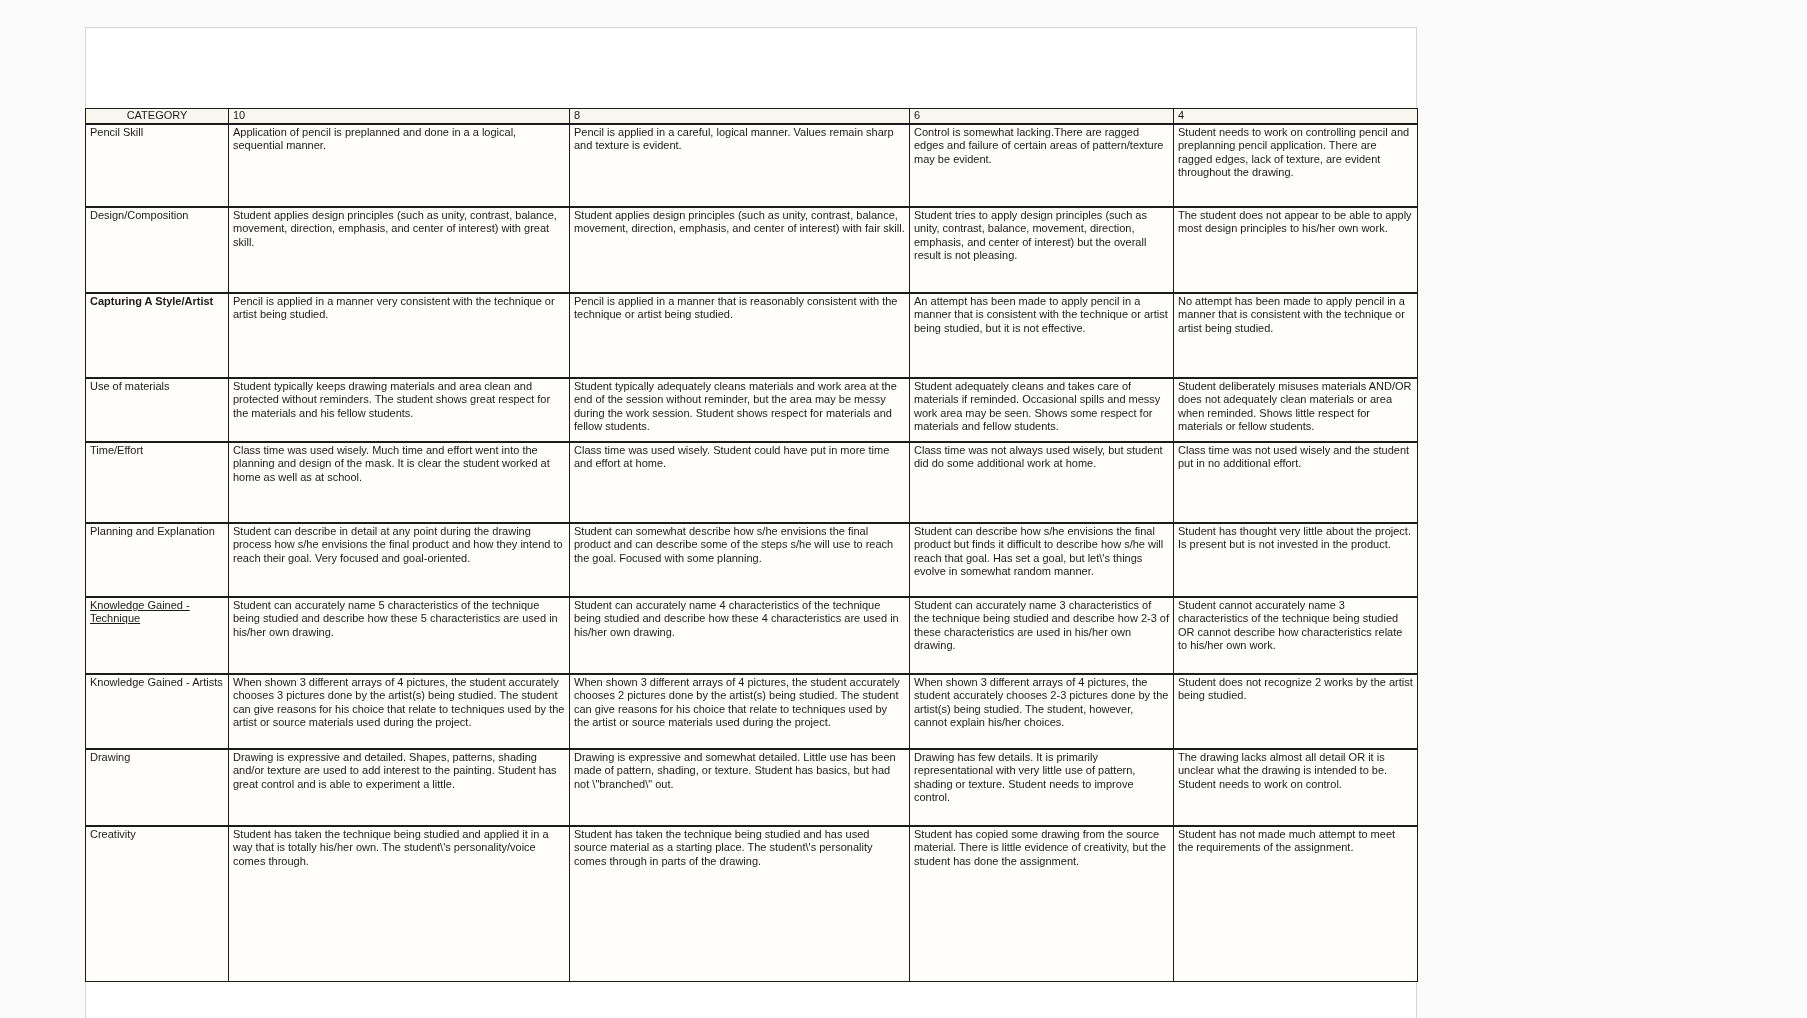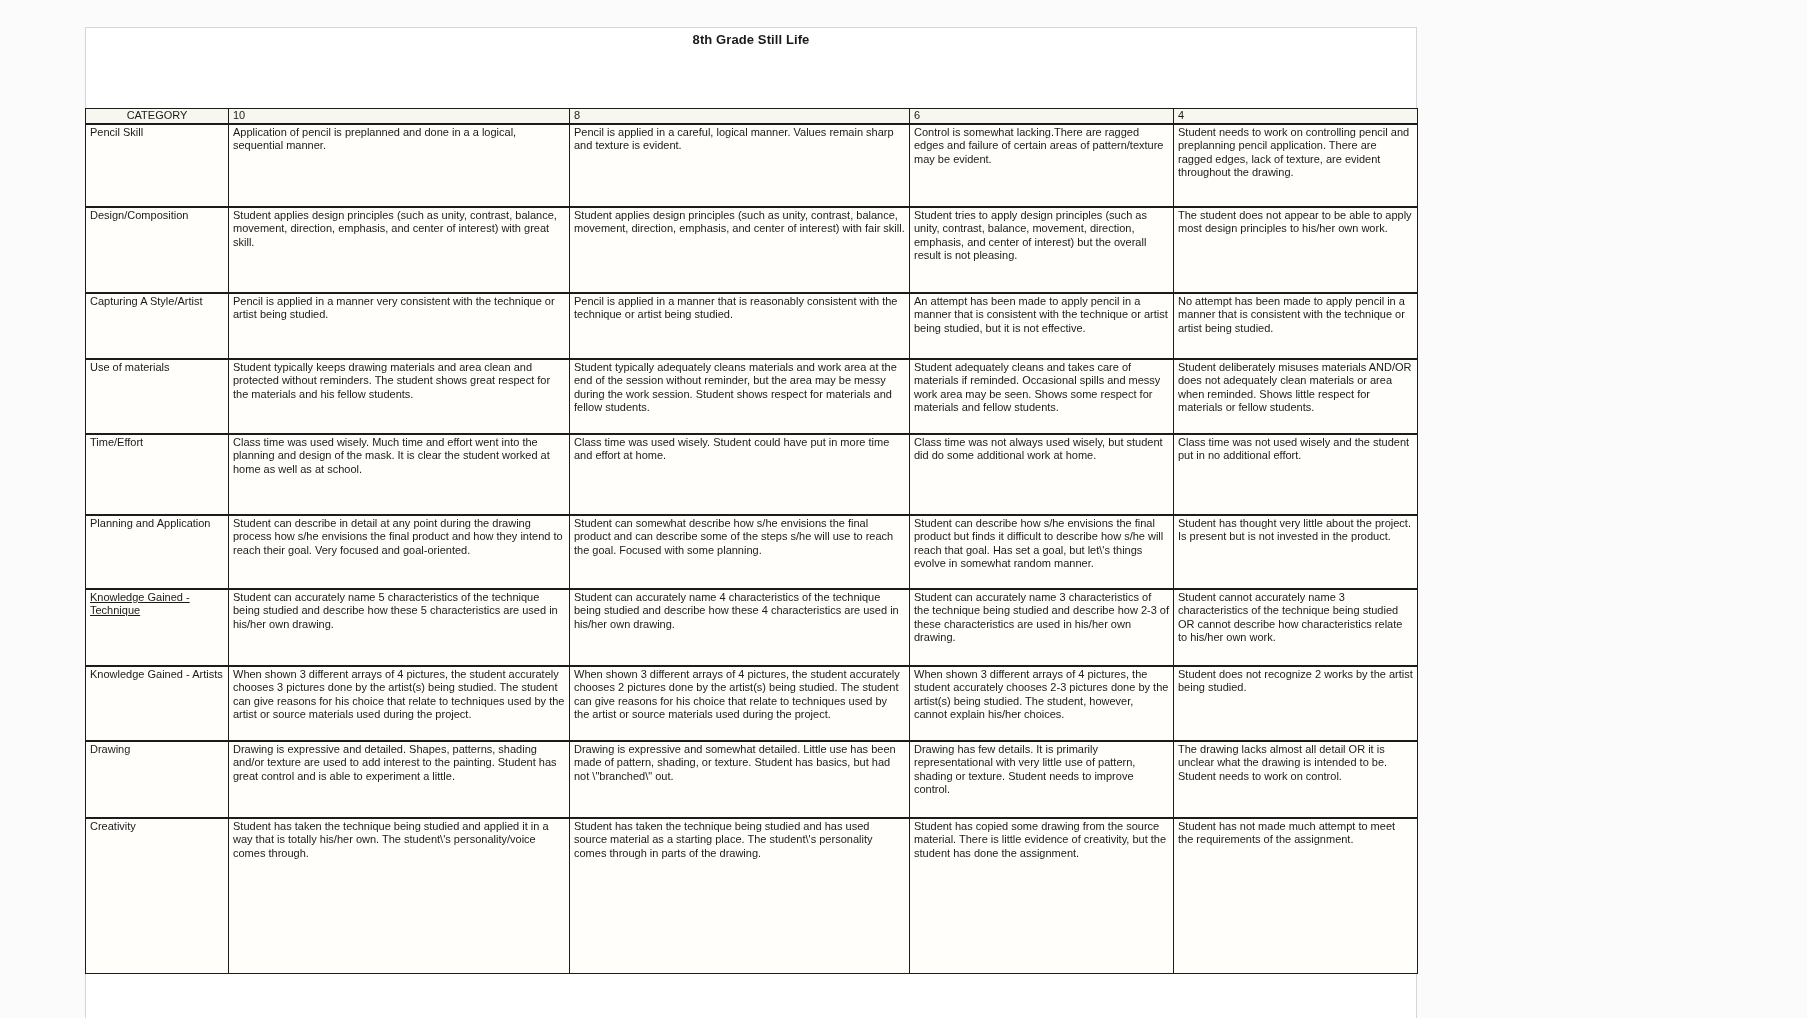--- a/index.html
+++ b/index.html
@@ -57,21 +57,20 @@
     padding-top: 0;
     padding-bottom: 0;
   }
   table.rubric th.cat-head { text-align: center; }
   td.cat-cell { padding-left: 3px; }
 </style>
 </head>
 <body>
 
 <div class="sheet">
-  <div class="doc-title">8th Grade Still Life</div>
 
 
 
   <table class="rubric">
     <colgroup>
       <col style="width:143px">
       <col style="width:341px">
       <col style="width:340px">
       <col style="width:264px">
       <col style="width:244px">
@@ -94,42 +93,42 @@
           <td>Student needs to work on controlling pencil and preplanning pencil application. There are ragged edges, lack of texture, are evident throughout the drawing.</td>
         </tr>
         <tr>
           <td class="cat-cell" style="height: 86px;">Design/Composition</td>
           <td>Student applies design principles (such as unity, contrast, balance, movement, direction, emphasis, and center of interest) with great skill.</td>
           <td>Student applies design principles (such as unity, contrast, balance, movement, direction, emphasis, and center of interest) with fair skill.</td>
           <td>Student tries to apply design principles (such as unity, contrast, balance, movement, direction, emphasis, and center of interest) but the overall result is not pleasing.</td>
           <td>The student does not appear to be able to apply most design principles to his/her own work.</td>
         </tr>
         <tr>
-          <td class="cat-cell" style="height: 66px;">Capturing A Style/Artist</td>
+          <td class="cat-cell" style="height: 85px; font-weight: bold;">Capturing A Style/Artist</td>
           <td>Pencil is applied in a manner very consistent with the technique or artist being studied.</td>
           <td>Pencil is applied in a manner that is reasonably consistent with the technique or artist being studied.</td>
           <td>An attempt has been made to apply pencil in a manner that is consistent with the technique or artist being studied, but it is not effective.</td>
           <td>No attempt has been made to apply pencil in a manner that is consistent with the technique or artist being studied.</td>
         </tr>
         <tr>
-          <td class="cat-cell" style="height: 75px;">Use of materials</td>
+          <td class="cat-cell" style="height: 64px;">Use of materials</td>
           <td>Student typically keeps drawing materials and area clean and protected without reminders. The student shows great respect for the materials and his fellow students.</td>
           <td>Student typically adequately cleans materials and work area at the end of the session without reminder, but the area may be messy during the work session. Student shows respect for materials and fellow students.</td>
           <td>Student adequately cleans and takes care of materials if reminded. Occasional spills and messy work area may be seen. Shows some respect for materials and fellow students.</td>
           <td>Student deliberately misuses materials AND/OR does not adequately clean materials or area when reminded. Shows little respect for materials or fellow students.</td>
         </tr>
         <tr>
           <td class="cat-cell" style="height: 81px;">Time/Effort</td>
           <td>Class time was used wisely. Much time and effort went into the planning and design of the mask. It is clear the student worked at home as well as at school.</td>
           <td>Class time was used wisely. Student could have put in more time and effort at home.</td>
           <td>Class time was not always used wisely, but student did do some additional work at home.</td>
           <td>Class time was not used wisely and the student put in no additional effort.</td>
         </tr>
         <tr>
-          <td class="cat-cell" style="height: 74px;">Planning and Application</td>
+          <td class="cat-cell" style="height: 74px;">Planning and Explanation</td>
           <td>Student can describe in detail at any point during the drawing process how s/he envisions the final product and how they intend to reach their goal. Very focused and goal-oriented.</td>
           <td>Student can somewhat describe how s/he envisions the final product and can describe some of the steps s/he will use to reach the goal. Focused with some planning.</td>
           <td>Student can describe how s/he envisions the final product but finds it difficult to describe how s/he will reach that goal. Has set a goal, but let\'s things evolve in somewhat random manner.</td>
           <td>Student has thought very little about the project. Is present but is not invested in the product.</td>
         </tr>
         <tr>
           <td class="cat-cell" style="height: 77px; text-decoration: underline;">Knowledge Gained - Technique</td>
           <td>Student can accurately name 5 characteristics of the technique being studied and describe how these 5 characteristics are used in his/her own drawing.</td>
           <td>Student can accurately name 4 characteristics of the technique being studied and describe how these 4 characteristics are used in his/her own drawing.</td>
           <td>Student can accurately name 3 characteristics of the technique being studied and describe how 2-3 of these characteristics are used in his/her own drawing.</td>

